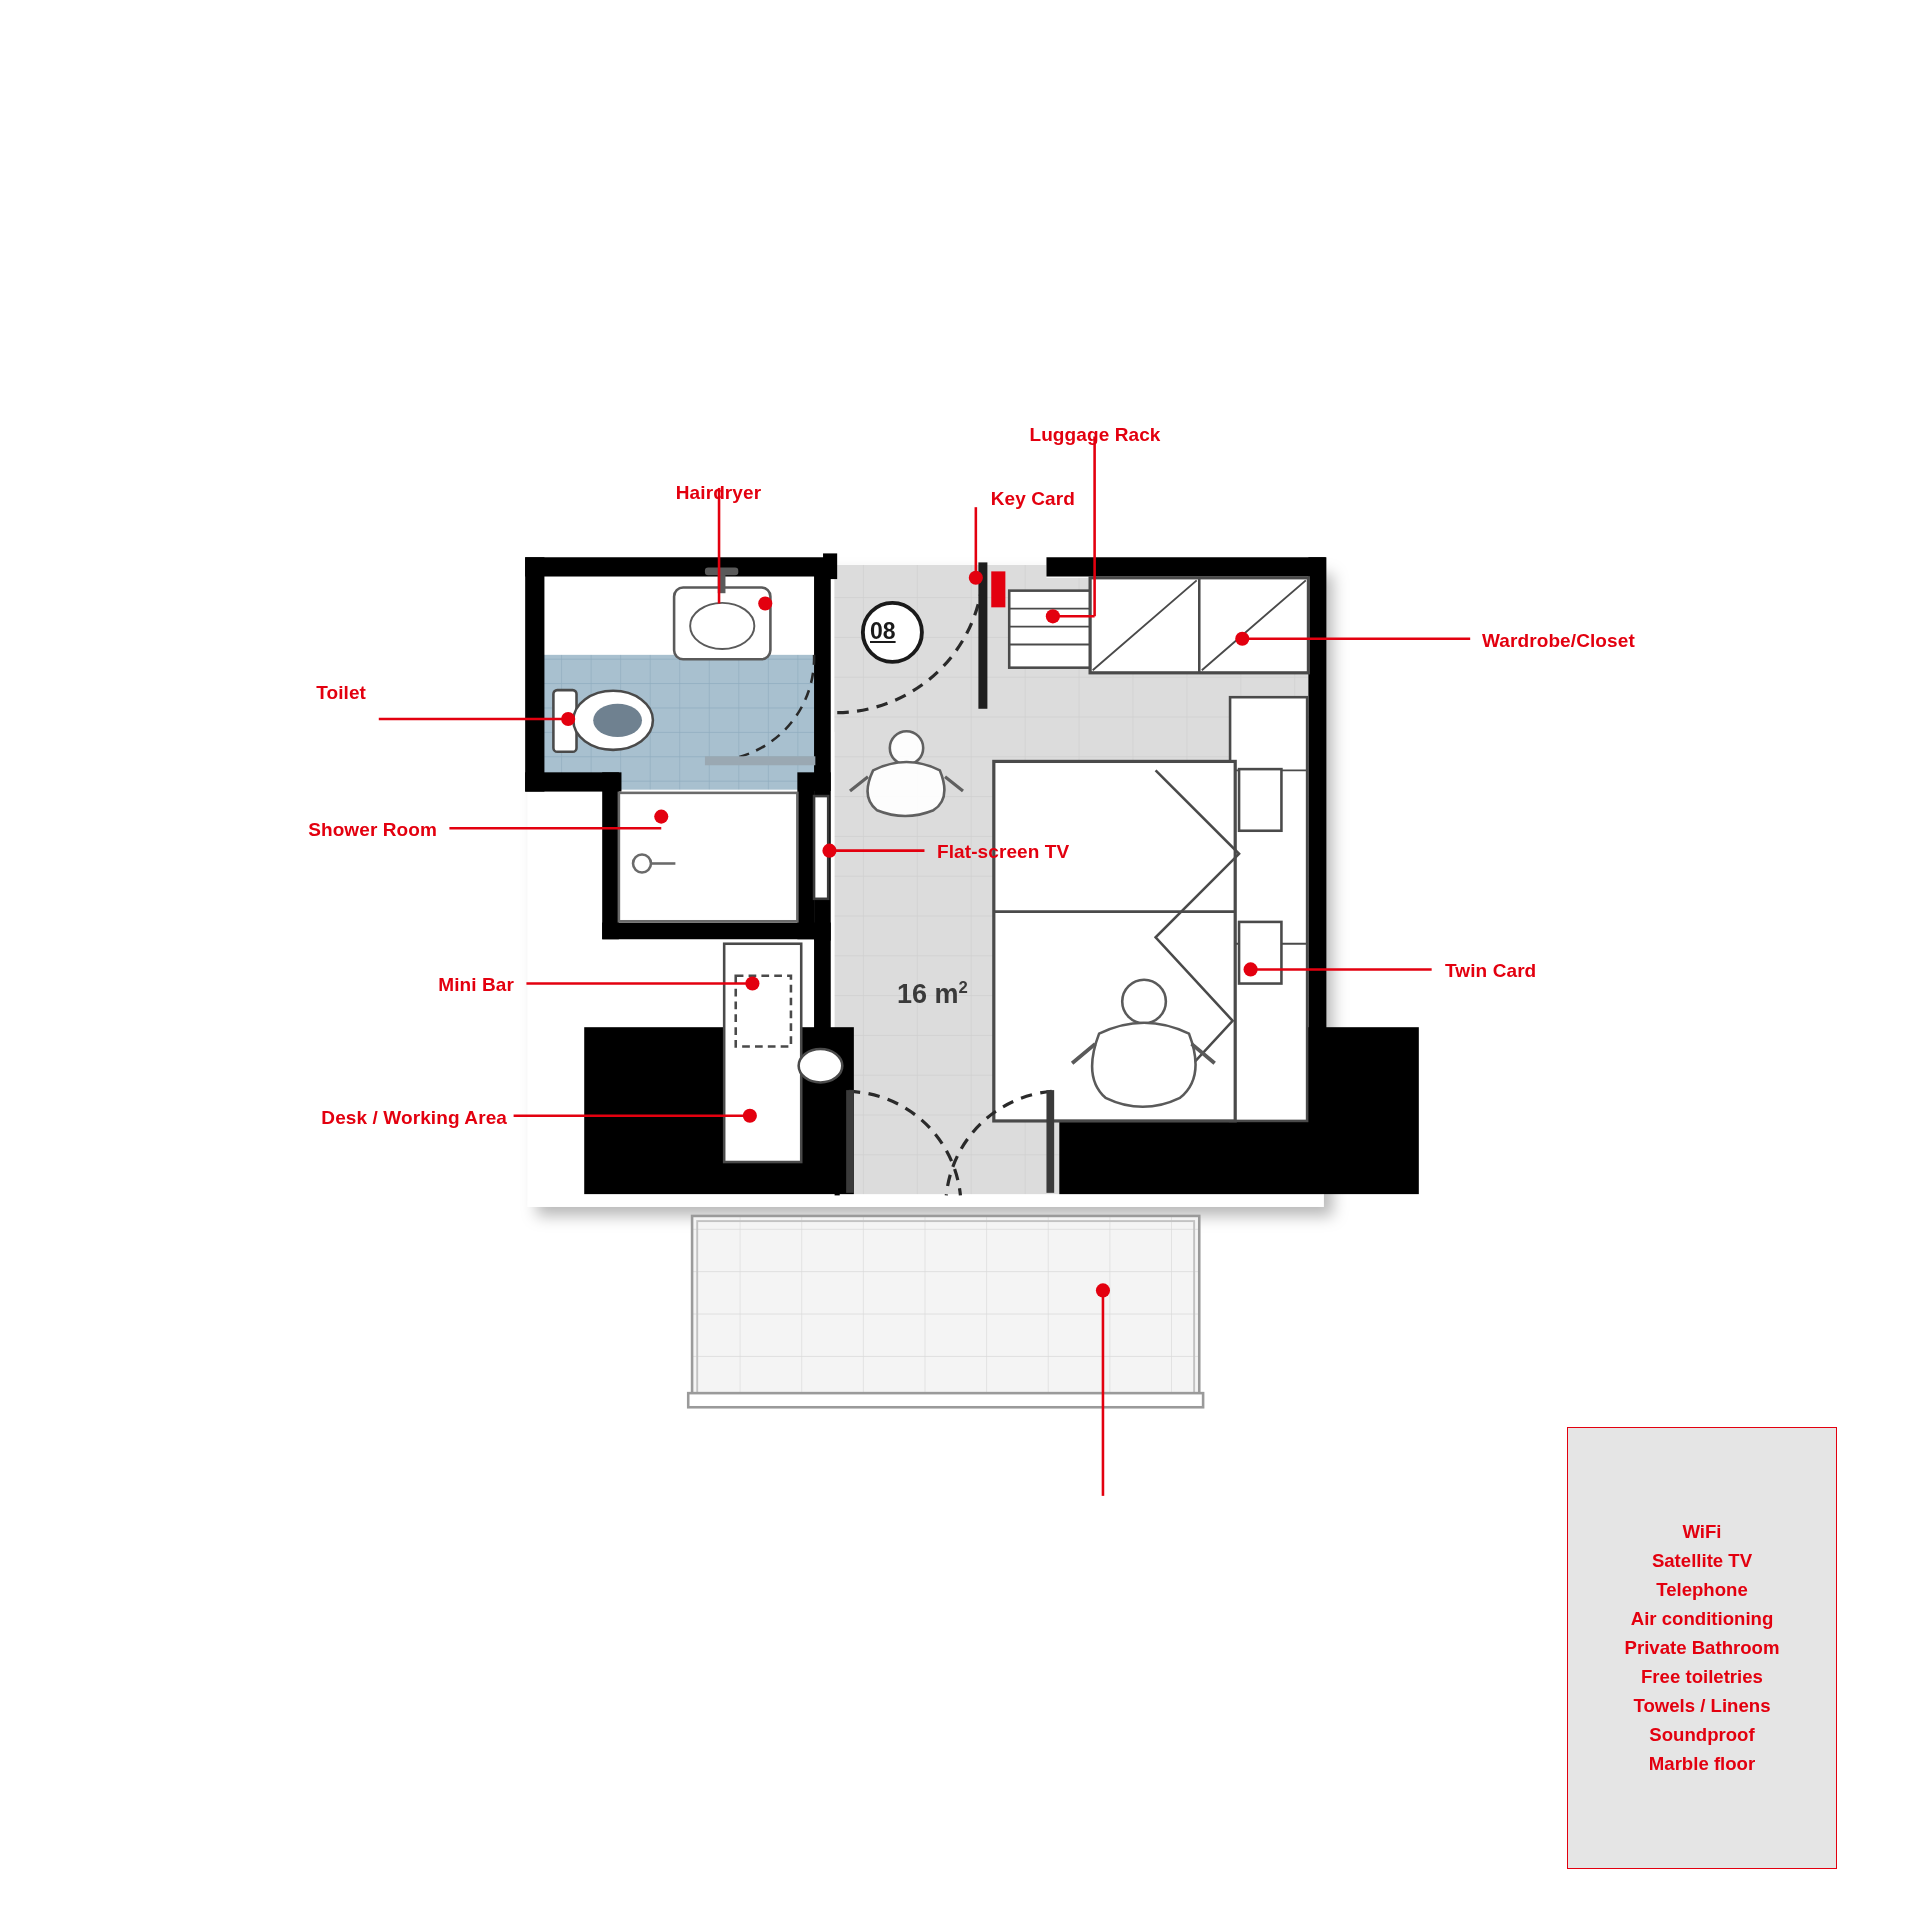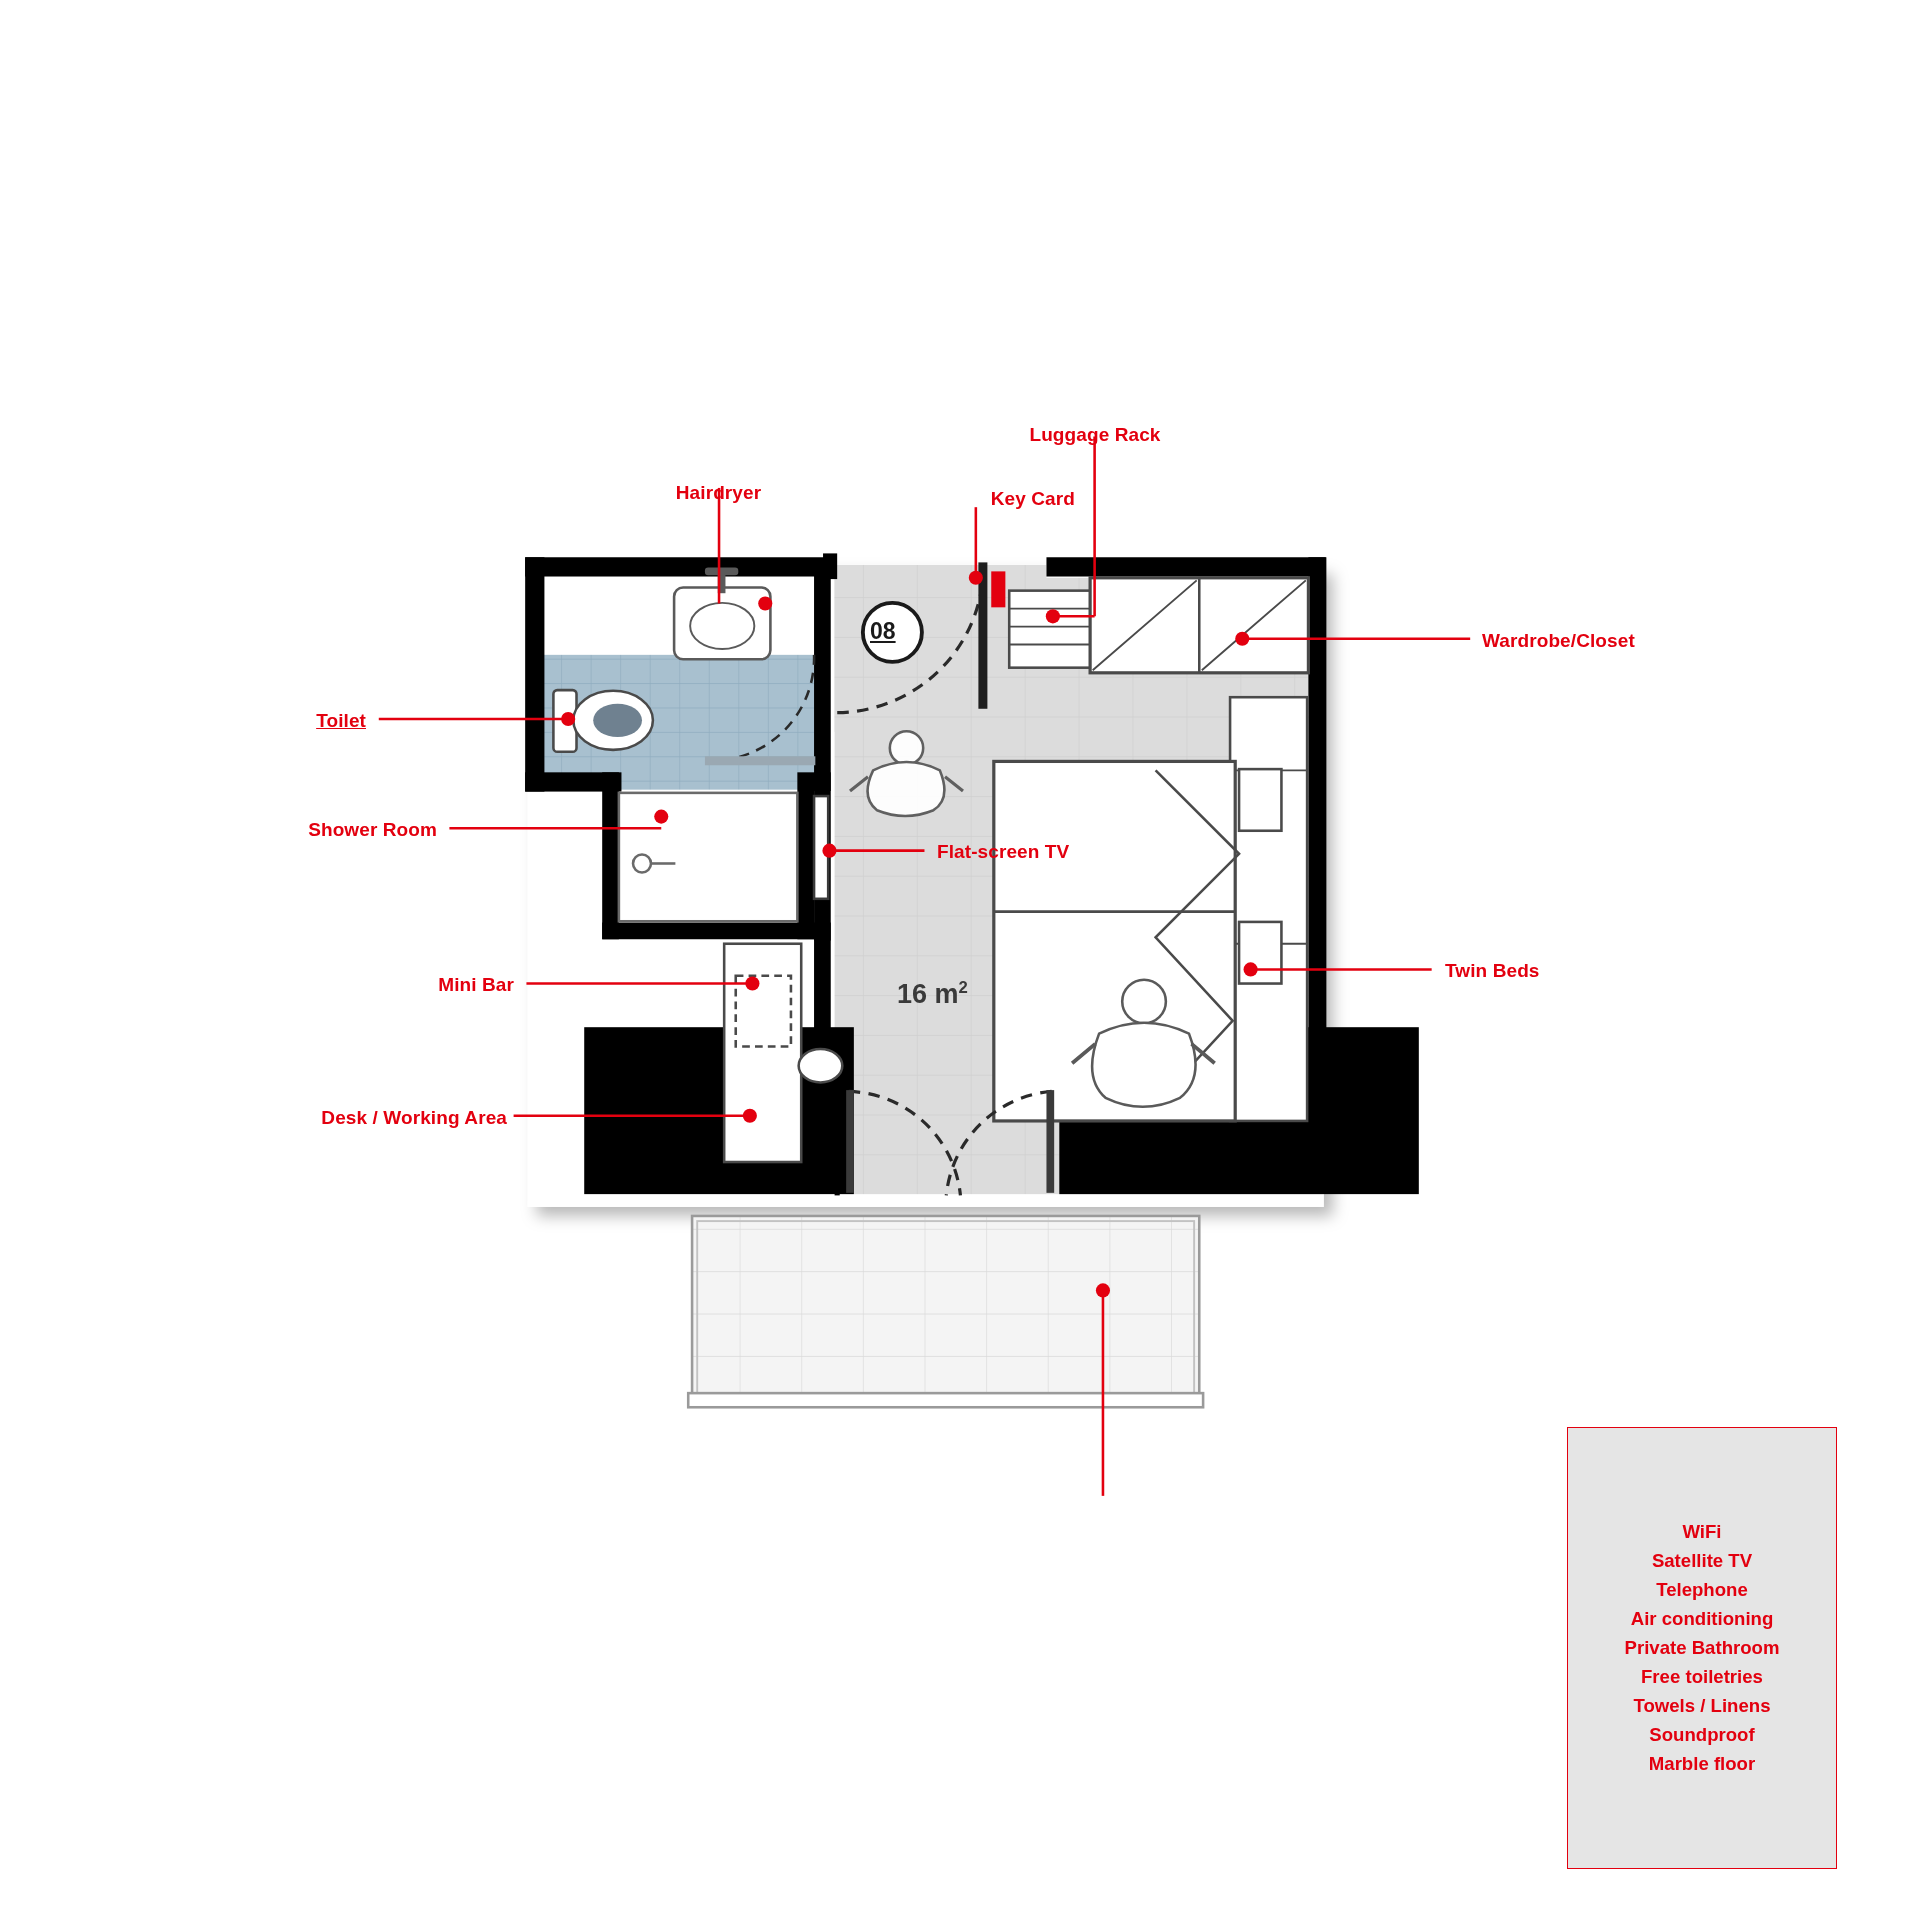--- a/index.html
+++ b/index.html
@@ -275,27 +275,27 @@
   </div>
 
   <div class="label center" style="left:648px; top:443px; width:141px;">Hairdryer</div>
 
   <div class="label center" style="left:908px; top:449px; width:167px;text-align:right;">Key Card</div>
 
   <div class="label center" style="left:1002px; top:385px; width:186px;">Luggage Rack</div>
 
   <div class="label left" style="left:1482px; top:629px;">Wardrobe/Closet</div>
 
-  <div class="label right" style="left:161px; top:709px; width:205px;text-decoration:underline;">Toilet</div>
+  <div class="label right" style="left:161px; top:681px; width:205px;">Toilet</div>
 
   <div class="label right" style="left:238px; top:818px; width:199px;">Shower Room</div>
 
   <div class="label left" style="left:937px; top:840px;">Flat-screen TV</div>
 
-  <div class="label left" style="left:1445px; top:959px;">Twin Beds</div>
+  <div class="label left" style="left:1445px; top:959px;">Twin Card</div>
 
   <div class="label right" style="left:315px; top:973px; width:199px;">Mini Bar</div>
 
   <div class="label right" style="left:212px; top:1106px; width:295px;">Desk / Working Area</div>
 
 
   <div class="amen-box">
     <div class="amen-item">WiFi</div>
     <div class="amen-item">Satellite TV</div>
     <div class="amen-item">Telephone</div>

